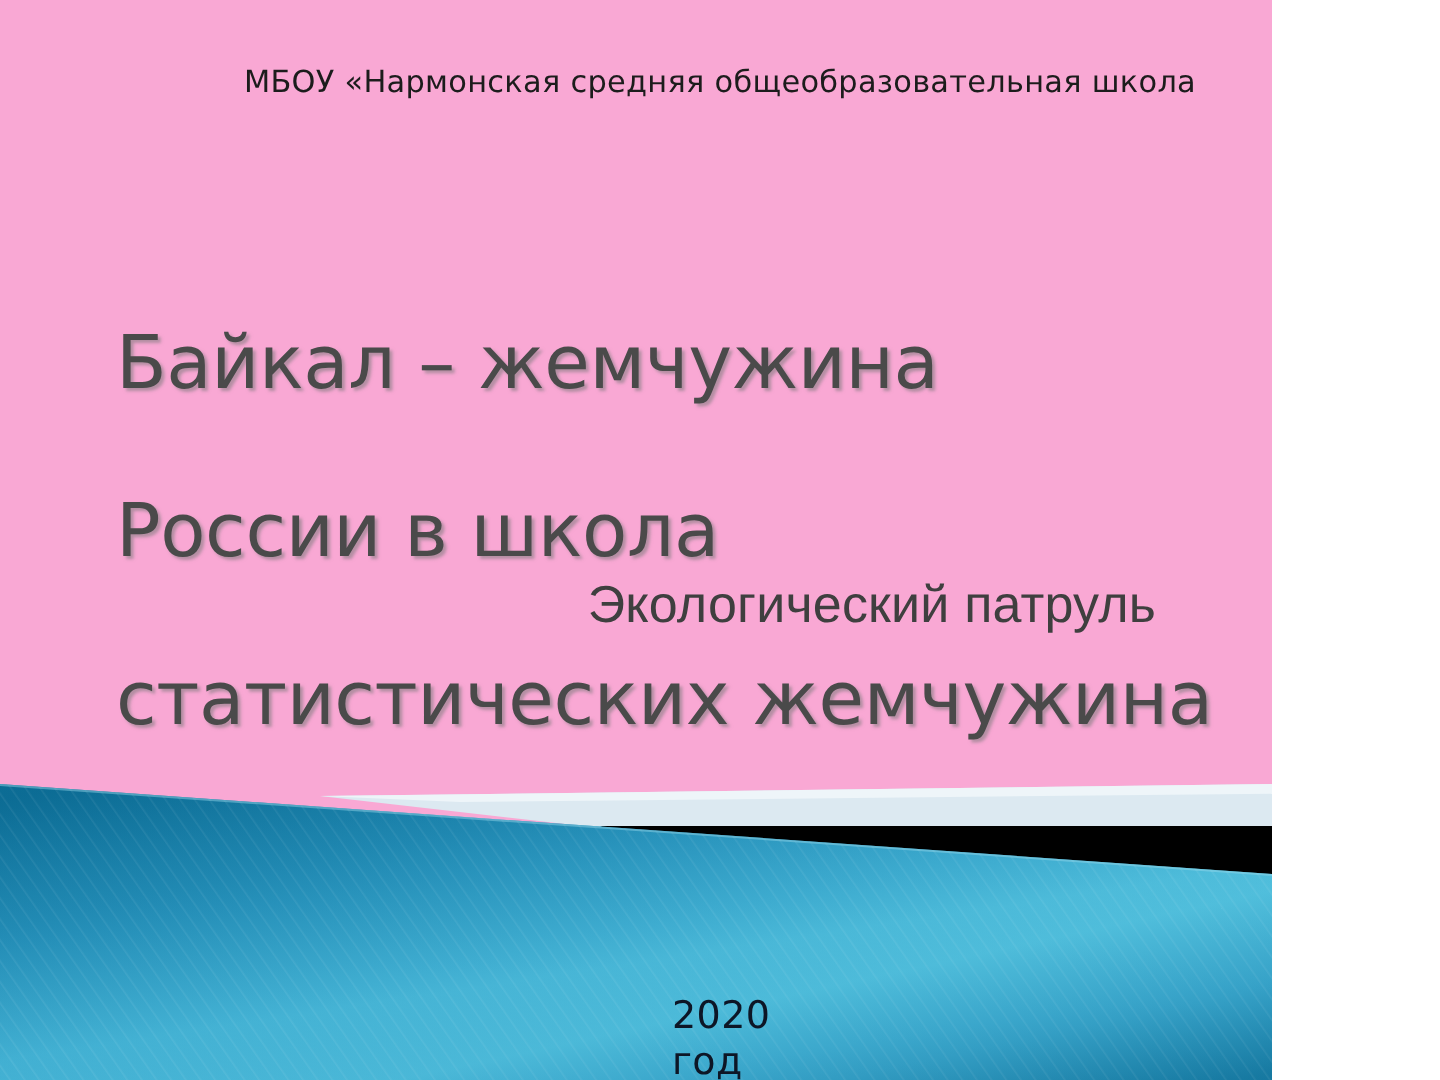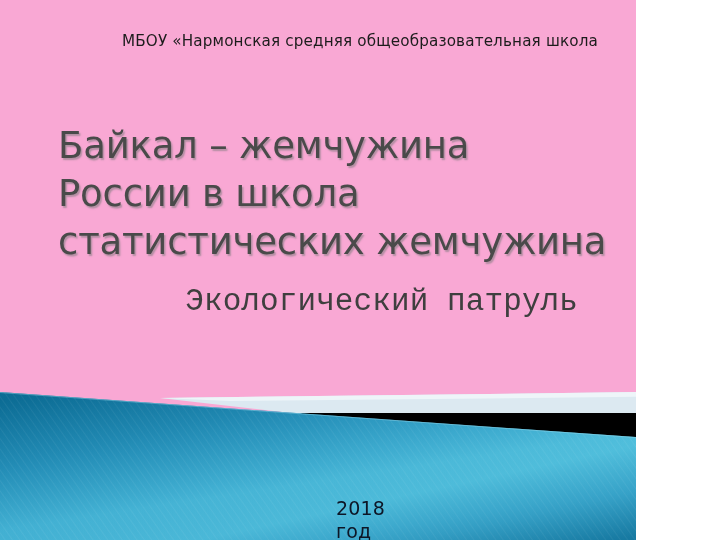--- a/index.html
+++ b/index.html
@@ -45,29 +45,30 @@
   }
   .title-line {
     font-family: "DejaVu Sans", "Liberation Sans", sans-serif;
     font-size: 37px;
     line-height: 48px;
     font-weight: 400;
     color: #4a4a4a;
     text-shadow: 1.5px 1.5px 1.6px rgba(120,120,120,0.55);
     white-space: nowrap;
     letter-spacing: -0.2px;
+    margin-top: 36px;
   }
 
   
   .subtitle {
     position: absolute;
     right: 58px;
     top: 286px;
-    font-family: Liberation Mono, monospace;
-    font-size: 31px;
+    font-family: Liberation Sans, sans-serif;
+    font-size: 26px;
     line-height: 32px;
     color: #3f3f3f;
     text-align: center;
     white-space: nowrap;
     letter-spacing: 0.1px;
   }
 
   
   .band {
     position: absolute;
@@ -136,17 +137,17 @@
 
     <polygon points="0,392 720,443 720,540 0,540" fill="url(#tealGrad)"></polygon>
     <polygon points="0,392 720,443 720,540 0,540" fill="url(#diagLines)"></polygon>
 
     <polygon points="0,392 720,443 720,540 0,540" fill="url(#tealGrad2)" opacity="0.35"></polygon>
 
     <line x1="0" y1="392.5" x2="720" y2="443.5" stroke="#9ad9ea" stroke-opacity="0.45" stroke-width="1"></line>
   </svg>
 
   <div class="year-block">
-    <div>2018</div>
+    <div>2020</div>
     <div>год</div>
   </div>
 
 </div>
 
 </body></html>

